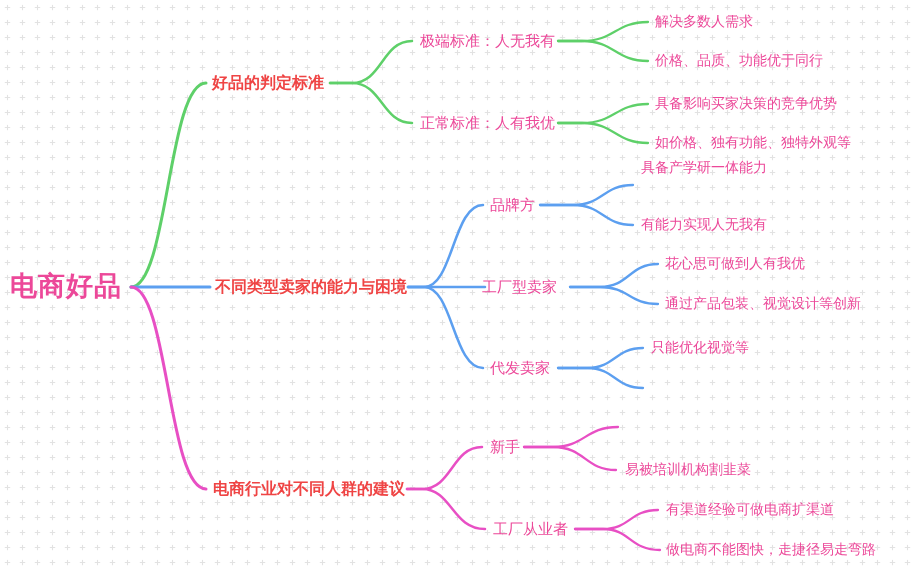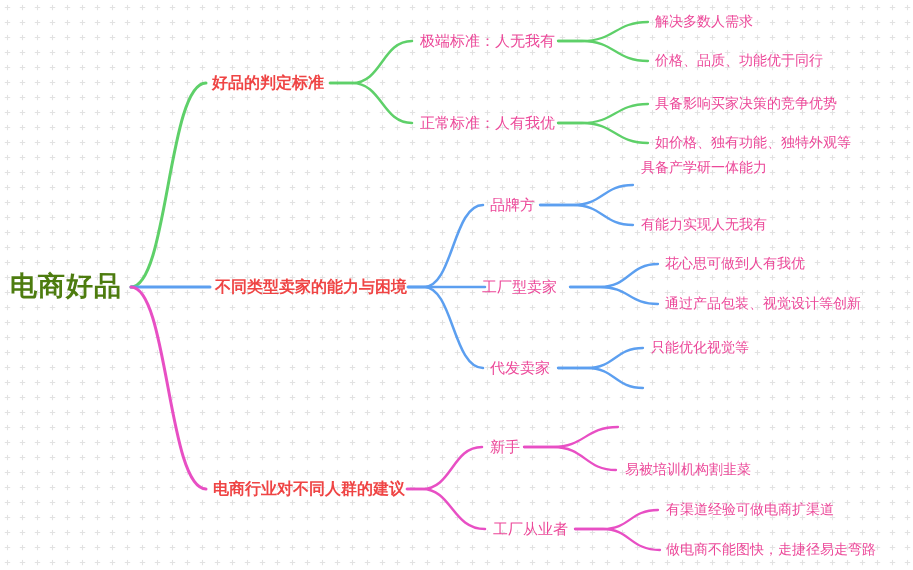--- a/index.html
+++ b/index.html
@@ -25,21 +25,21 @@
     position:absolute;
     transform:translateY(-50%);
     white-space:nowrap;
     color:#ec4899;
     cursor:default;
     line-height:1.25;
   }
   .root-node{
     font-size:27px;
     font-weight:700;
-    color:#4d7c0f;
+    color:#ec4899;
     letter-spacing:1px;
   }
   .lv1{
     font-size:16px;
     font-weight:700;
     color:#ef4444;
   }
   .lv2{
     font-size:15px;
     font-weight:400;

